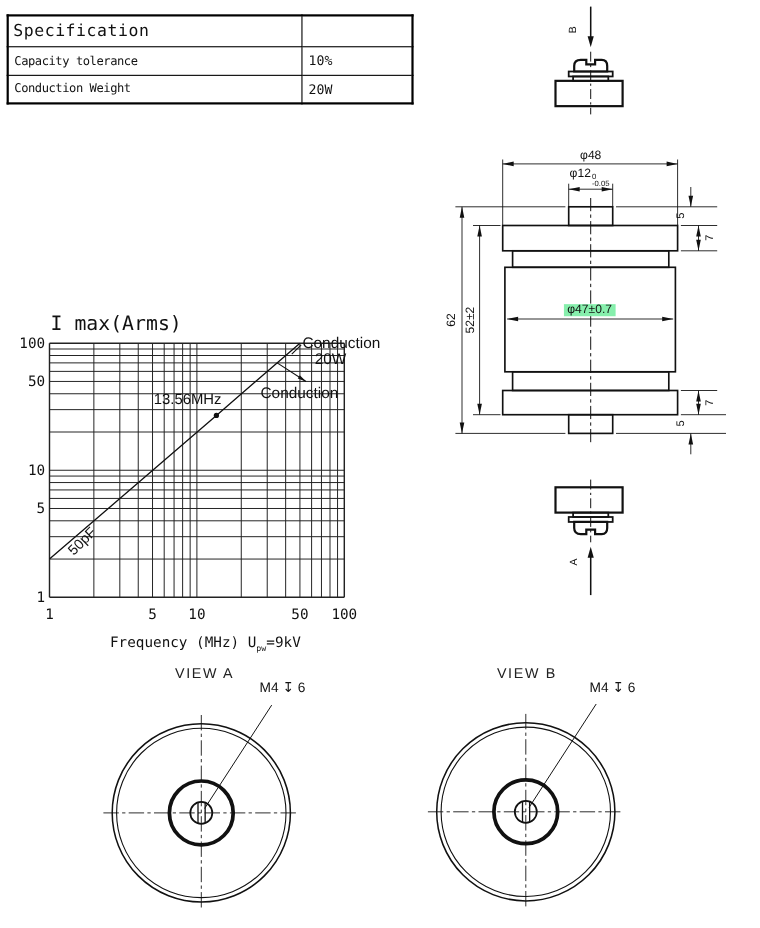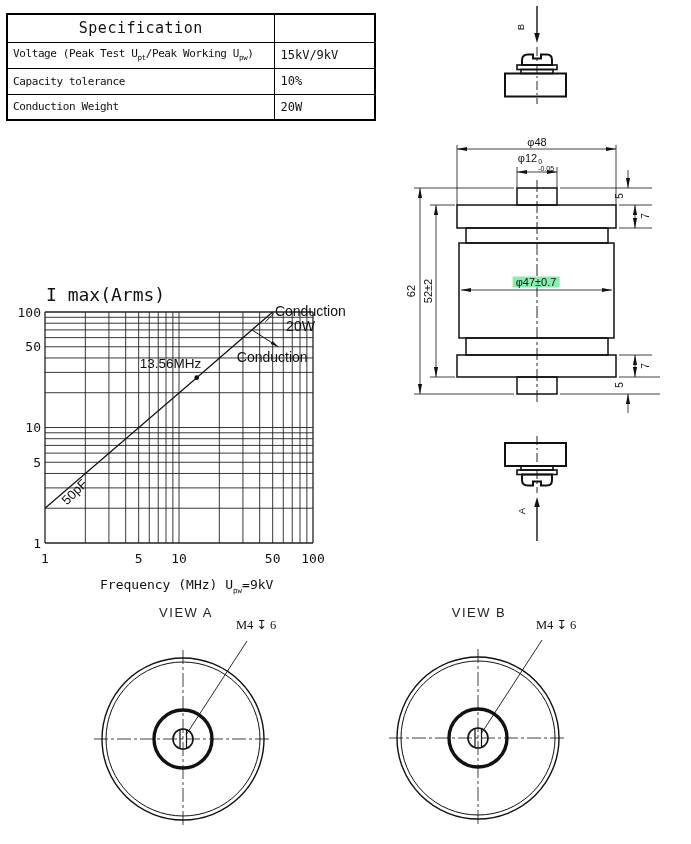--- a/index.html
+++ b/index.html
@@ -3,61 +3,57 @@
 <meta charset="utf-8">
 <style>
   *{margin:0;padding:0;box-sizing:border-box}
   html,body{background:#fff}
   body{width:691px;height:844px;font-family:"DejaVu Sans Mono",monospace;color:#111}
   .page{position:relative;width:691px;height:844px;background:#fff;overflow:hidden}
 
   
   table.spec{position:absolute;left:6px;top:13px;width:368px;border-collapse:collapse;table-layout:fixed;border:2px solid #000}
   table.spec th,table.spec td{border:1.3px solid #000;vertical-align:middle;overflow:hidden;white-space:nowrap}
-  th.hdr{font-size:15px;font-weight:normal;text-align:center;padding:2px 4px;height:28px;letter-spacing:0.5px}
+  th.hdr{font-size:15px;font-weight:normal;text-align:left;padding:2px 4px;height:28px;letter-spacing:0.5px}
   td.lbl{font-size:11px;padding:2px 5px;height:26px;letter-spacing:-0.4px}
   td.val{font-size:12px;padding:2px 6px}
   td.lbl sub,.xlabel sub{font-size:7.5px}
 
   
   .chart-title{position:absolute;left:24px;top:240px;font-size:12.5px;line-height:18px;letter-spacing:-0.3px}
   .ylabel{position:absolute;left:46px;top:284px;font-size:18px}
   .xlabel{position:absolute;left:100px;top:577px;font-size:13px}
   #chart-svg{position:absolute;left:15px;top:300px}
 
   
   #drawing-svg{position:absolute;left:0;top:0}
   .dim{position:absolute;font-family:"Liberation Sans",sans-serif;font-size:11px;color:#111;white-space:nowrap;line-height:1}
   .ctr{transform:translate(-50%,-50%)}
   .rot{transform:translate(-50%,-50%) rotate(-90deg)}
   .tolstack{display:inline-flex;flex-direction:column;align-items:flex-start;font-size:7px;line-height:6.5px;vertical-align:-2px;margin-left:1px}
   .viewtitle{position:absolute;transform:translate(-50%,-50%);font-family:"Liberation Sans",sans-serif;font-size:13px;letter-spacing:1.5px;color:#222;white-space:nowrap}
-  .m4{position:absolute;font-family:Liberation Serif, serif;font-size:12.5px;color:#111;white-space:nowrap}
+  .m4{position:absolute;font-family:Liberation Sans, sans-serif;font-size:12.5px;color:#111;white-space:nowrap}
 </style>
 </head>
 <body>
 
 <div class="page">
 
   <table class="spec">
     <colgroup>
         <col style="width:267px">
         <col style="width:101px">
       </colgroup>
     <thead>
       <tr>
         <th class="hdr">Specification</th>
         <th class="hdr"></th>
       </tr>
     </thead>
     <tbody>
-        <tr>
-          <td class="lbl">Voltage (Peak Test U<sub>pt</sub>/Peak Working U<sub>pw</sub>)</td>
-          <td class="val">15kV/9kV</td>
-        </tr>
         <tr>
           <td class="lbl">Capacity tolerance</td>
           <td class="val">10%</td>
         </tr>
         <tr>
           <td class="lbl">Conduction Weight</td>
           <td class="val">20W</td>
         </tr>
       </tbody>
   </table>

